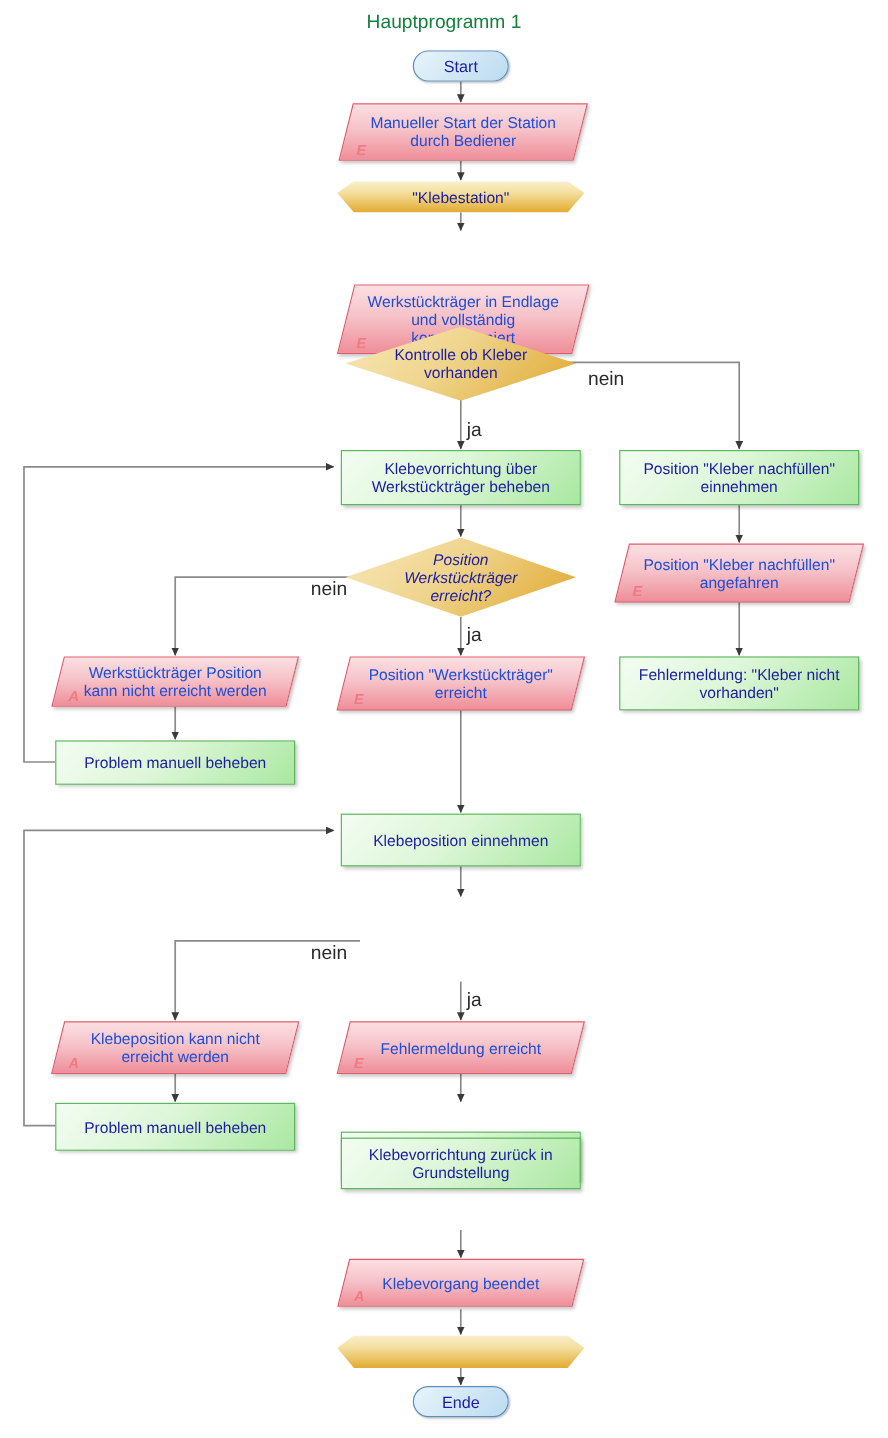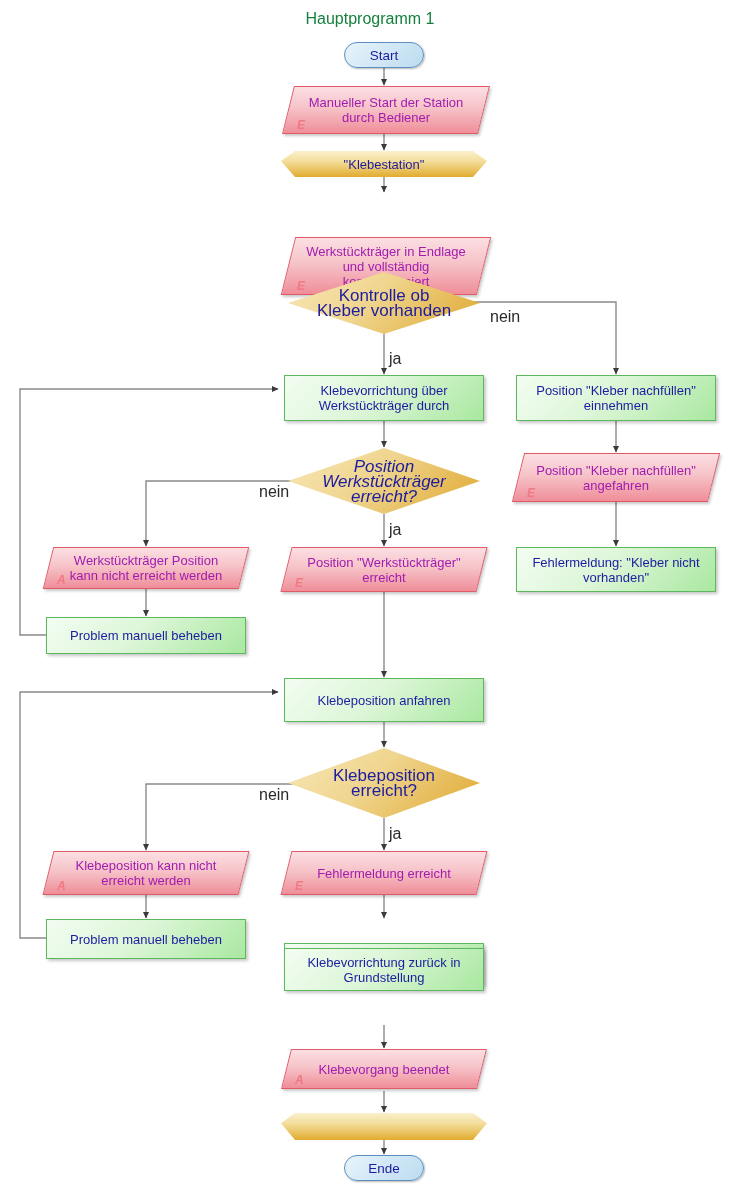--- a/index.html
+++ b/index.html
@@ -39,41 +39,41 @@
   .para .skew{
     position:absolute;inset:0;
     transform:skewX(-14deg);
     border:1px solid #e05a68;
     background:linear-gradient(180deg,#fbdfe2 0%,#f6c3c9 45%,#ef8e99 100%);
     box-shadow:2px 2px 3px rgba(0,0,0,.22);
   }
   .para .txt{
     position:absolute;inset:0;
     display:flex;align-items:center;justify-content:center;text-align:center;
-    color:#a21caf;font-size:13px;line-height:15px;
+    color:#1d4ed8;font-size:13px;line-height:15px;
     padding:0 14px;box-sizing:border-box;
   }
   .para .tag{
     position:absolute;left:9px;bottom:2px;
     font-style:italic;font-weight:bold;font-size:12px;
     color:#f07a84;
   }
 
   
   .dec{position:absolute;box-sizing:border-box;}
   .dec .dshape{
     position:absolute;inset:0;
     background:linear-gradient(135deg,#f7e7b8 0%,#efd48c 45%,#dfa72e 100%);
     clip-path:polygon(50% 0,100% 50%,50% 100%,0 50%);
     filter:drop-shadow(2px 2px 2px rgba(0,0,0,.25));
   }
   .dec .txt{
     position:absolute;inset:0;display:flex;align-items:center;
     justify-content:center;text-align:center;
-    color:#1c1ca0;font-size:17px;line-height:15px;padding:0 26px;
+    color:#1c1ca0;font-size:13px;line-height:15px;padding:0 26px;
     box-sizing:border-box;
   }
 
   
   .banner{position:absolute;box-sizing:border-box;}
   .banner .bshape{
     position:absolute;inset:0;
     background:linear-gradient(180deg,#fbf0cd 0%,#f3dd9a 40%,#e2ab2f 100%);
     clip-path:polygon(14px 0, calc(100% - 14px) 0, 100% 38%, calc(100% - 14px) 100%,
                       14px 100%, 0 38%);
@@ -182,21 +182,21 @@
     <div class="tag">E</div>
   </div>
 
   <div class="dec" style="left:288px;top:272px;width:192px;height:62px;">
     <div class="dshape"></div>
     <div class="txt">Kontrolle ob Kleber vorhanden</div>
   </div>
   <div class="elabel" style="left:490px;top:308px;">nein</div>
   <div class="elabel" style="left:389px;top:350px;">ja</div>
 
-  <div class="node proc" style="left:284px;top:375px;width:200px;height:46px;">Klebevorrichtung über Werkstückträger durch</div>
+  <div class="node proc" style="left:284px;top:375px;width:200px;height:46px;">Klebevorrichtung über Werkstückträger beheben</div>
 
   <div class="node proc" style="left:516px;top:375px;width:200px;height:46px;">Position "Kleber nachfüllen" einnehmen</div>
 
   <div class="dec" style="left:288px;top:448px;width:192px;height:66px;font-style:italic;">
     <div class="dshape"></div>
     <div class="txt">Position Werkstückträger erreicht?</div>
   </div>
   <div class="elabel" style="left:259px;top:483px;">nein</div>
   <div class="elabel" style="left:389px;top:521px;">ja</div>
 
@@ -215,26 +215,22 @@
   <div class="para" style="left:286px;top:547px;width:196px;height:45px;">
     <div class="skew"></div>
     <div class="txt">Position "Werkstückträger" erreicht</div>
     <div class="tag">E</div>
   </div>
 
   <div class="node proc" style="left:516px;top:547px;width:200px;height:45px;">Fehlermeldung: "Kleber nicht vorhanden"</div>
 
   <div class="node proc" style="left:46px;top:617px;width:200px;height:37px;">Problem manuell beheben</div>
 
-  <div class="node proc" style="left:284px;top:678px;width:200px;height:44px;">Klebeposition anfahren</div>
-
-  <div class="dec" style="left:288px;top:748px;width:192px;height:70px;">
-    <div class="dshape"></div>
-    <div class="txt">Klebeposition erreicht?</div>
-  </div>
+  <div class="node proc" style="left:284px;top:678px;width:200px;height:44px;">Klebeposition einnehmen</div>
+
   <div class="elabel" style="left:259px;top:786px;">nein</div>
   <div class="elabel" style="left:389px;top:825px;">ja</div>
 
   <div class="para" style="left:48px;top:851px;width:196px;height:44px;text-decoration:underline;">
     <div class="skew"></div>
     <div class="txt">Klebeposition kann nicht erreicht werden</div>
     <div class="tag">A</div>
   </div>
 
   <div class="para" style="left:286px;top:851px;width:196px;height:44px;">

